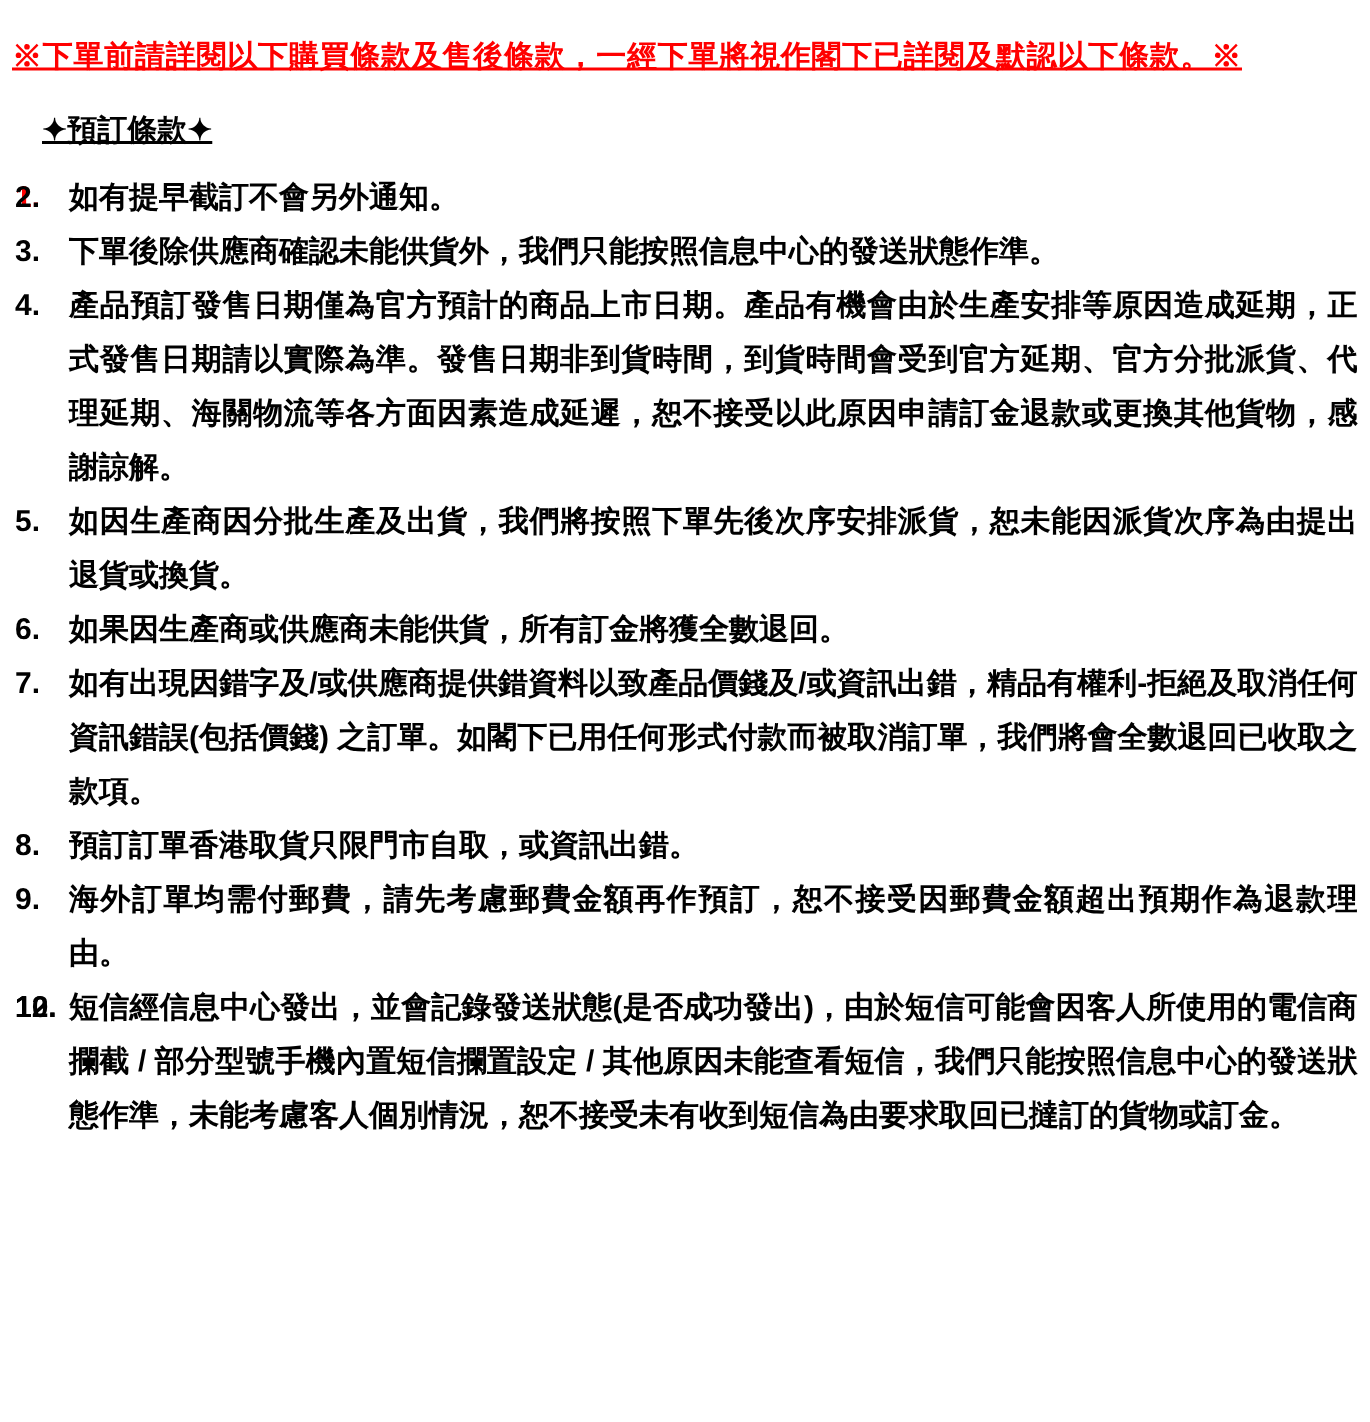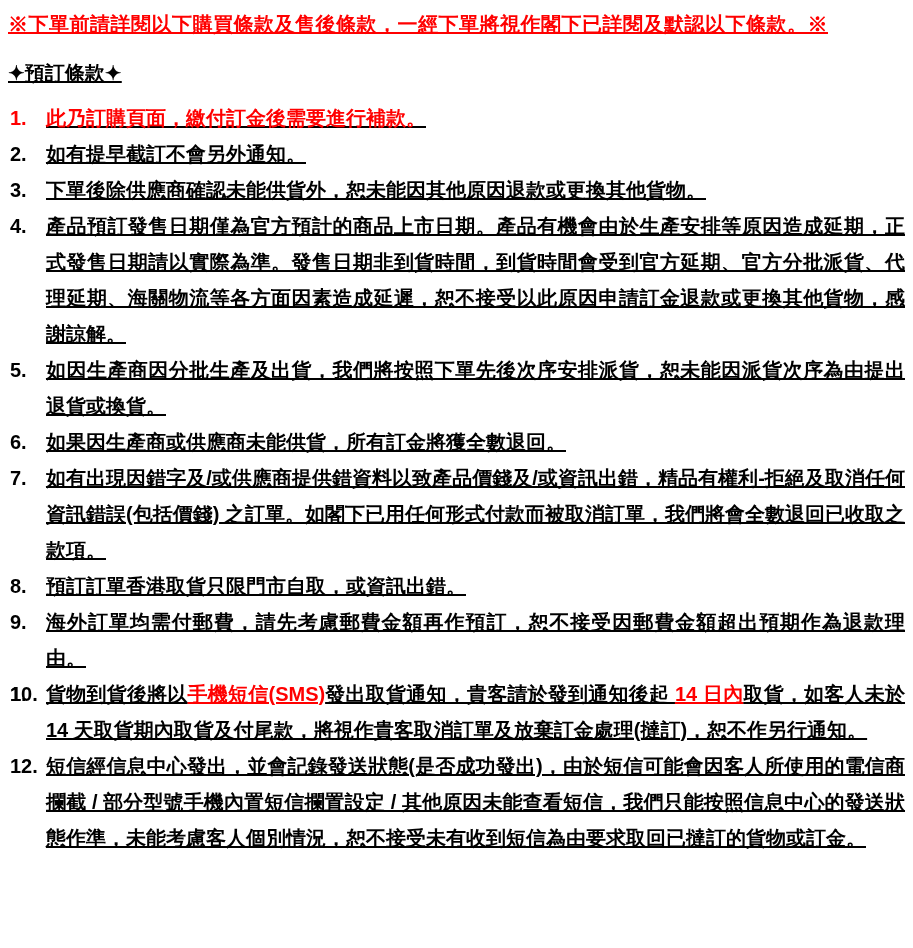--- a/index.html
+++ b/index.html
@@ -15,34 +15,34 @@
     background: var(--bg);
   }
   body {
     width: 913px;
     min-height: 948px;
     font-family: "Liberation Sans", sans-serif;
     font-weight: bold;
     color: var(--text);
   }
   .page {
-    padding: 6px 8px 14px 8px;
+    padding: 20px 8px 14px 8px;
     font-size: 20px;
     line-height: 36px;
-    text-decoration: underline;
   }
   .title {
     color: var(--red);
     text-decoration: underline;
     margin-bottom: 13px;
     letter-spacing: 0.5px;
   }
   .section-heading {
     text-decoration: underline;
     margin-bottom: 9px;
+    margin-left: 20px;
   }
   .terms { }
   .term {
     position: relative;
     padding-left: 38px;
     text-align: justify;
   }
   .term .num {
     position: absolute;
     left: 2px;
@@ -62,26 +62,26 @@
 </style>
 </head>
 <body>
 
 <div class="page">
   <div class="title">※下單前請詳閱以下購買條款及售後條款，一經下單將視作閣下已詳閱及默認以下條款。※</div>
 
   <div class="section-heading">✦預訂條款✦</div>
 
   <div class="terms">
-      <div class="term red"><span class="num">1.</span><span class="term-text"><span>此乃訂購頁面，繳付訂金後需要進行補款。</span></span></div>
+      <div class="term red"><span class="num">1.</span></div>
       <div class="term"><span class="num">2.</span><span class="term-text"><span>如有提早截訂不會另外通知。</span></span></div>
-      <div class="term"><span class="num">3.</span><span class="term-text"><span>下單後除供應商確認未能供貨外，恕未能因其他原因退款或更換其他貨物。</span></span></div>
+      <div class="term"><span class="num">3.</span><span class="term-text"><span>下單後除供應商確認未能供貨外，我們只能按照信息中心的發送狀態作準。</span></span></div>
       <div class="term"><span class="num">4.</span><span class="term-text"><span>產品預訂發售日期僅為官方預計的商品上市日期。產品有機會由於生產安排等原因造成延期，正式發售日期請以實際為準。發售日期非到貨時間，到貨時間會受到官方延期、官方分批派貨、代理延期、海關物流等各方面因素造成延遲，恕不接受以此原因申請訂金退款或更換其他貨物，感謝諒解。</span></span></div>
       <div class="term"><span class="num">5.</span><span class="term-text"><span>如因生產商因分批生產及出貨，我們將按照下單先後次序安排派貨，恕未能因派貨次序為由提出退貨或換貨。</span></span></div>
       <div class="term"><span class="num">6.</span><span class="term-text"><span>如果因生產商或供應商未能供貨，所有訂金將獲全數退回。</span></span></div>
       <div class="term"><span class="num">7.</span><span class="term-text"><span>如有出現因錯字及/或供應商提供錯資料以致產品價錢及/或資訊出錯，精品有權利-拒絕及取消任何資訊錯誤(包括價錢) 之訂單。如閣下已用任何形式付款而被取消訂單，我們將會全數退回已收取之款項。</span></span></div>
       <div class="term"><span class="num">8.</span><span class="term-text"><span>預訂訂單香港取貨只限門市自取，或資訊出錯。</span></span></div>
       <div class="term"><span class="num">9.</span><span class="term-text"><span>海外訂單均需付郵費，請先考慮郵費金額再作預訂，恕不接受因郵費金額超出預期作為退款理由。</span></span></div>
       <div class="term"><span class="num">10.</span></div>
-      <div class="term"><span class="num">1.</span><span class="term-text"><span>貨物到貨後將以</span><span class="highlight">手機短信(SMS)</span><span>發出取貨通知，貴客請於發到通知後起 </span><span class="highlight">14 日內</span><span>取貨，如客人未於 14 天取貨期內取貨及付尾款，將視作貴客取消訂單及放棄訂金處理(撻訂)，恕不作另行通知。</span></span></div>
+      <div class="term"><span class="num">1.</span></div>
       <div class="term"><span class="num">12.</span><span class="term-text"><span>短信經信息中心發出，並會記錄發送狀態(是否成功發出)，由於短信可能會因客人所使用的電信商攔截 / 部分型號手機內置短信攔置設定 / 其他原因未能查看短信，我們只能按照信息中心的發送狀態作準，未能考慮客人個別情況，恕不接受未有收到短信為由要求取回已撻訂的貨物或訂金。</span></span></div>
     </div>
 </div>
 
 </body></html>

